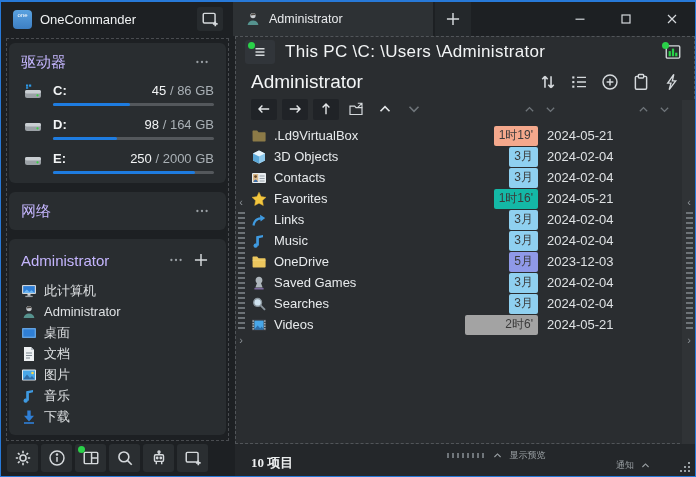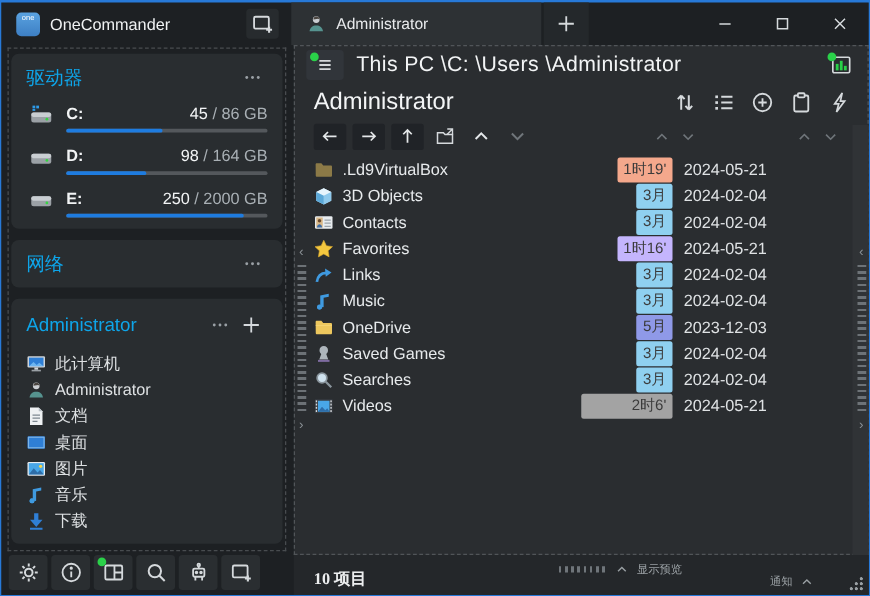--- a/index.html
+++ b/index.html
@@ -25,21 +25,21 @@
 
   
   .body { flex:1; display:flex; min-height:0; }
   .pane-outline { outline:1px dashed rgba(165,170,175,.32); outline-offset:-1px; }
 
   
   .sidebar { width:232px; flex:0 0 auto; display:flex; flex-direction:column; padding:2px 4px 0 5px; }
   .sb-panes { flex:1; display:flex; flex-direction:column; gap:9px; padding:5px 3px 6px 3px; min-height:0; }
   .card { background:#292d30; border-radius:6px; padding:9px 12px; }
   .card-head { display:flex; align-items:center; }
-  .card-title { font-size:15px; color:#0ea5e9; }
+  .card-title { font-size:15px; color:#c4b5fd; }
   .card-menu { margin-left:auto; width:24px; height:20px; border:none; background:transparent; cursor:pointer; display:flex; align-items:center; justify-content:center; }
   .card-add { width:26px; height:24px; border:none; background:transparent; cursor:pointer; display:flex; align-items:center; justify-content:center; }
   .drive-row { display:flex; margin-top:11px; align-items:flex-start; }
   .drive-ic { width:24px; height:16px; margin-top:1px; position:relative; flex:0 0 auto; }
   .drive-body { flex:1; margin-left:8px; }
   .drive-line1 { display:flex; font-size:13px; align-items:baseline; }
   .drive-letter { font-weight:bold; color:#f2f4f5; }
   .drive-usage { margin-left:auto; color:#f2f4f5; }
   .drive-usage .dim { color:#a9b0b5; }
   .drive-bar { height:3px; background:#54585c; border-radius:2px; margin-top:5px; }
@@ -299,38 +299,38 @@
                     <path d="M8 2.2c1.6 0 2.7 1 2.7 2.4L9.5 4l-3.8.6C5.8 3.1 6.6 2.2 8 2.2z" fill="#4a4540"></path>
                     <path d="M2.6 14c.5-3 2.5-4.6 5.4-4.6s4.9 1.6 5.4 4.6z" fill="#56938f"></path>
                   </svg>
                 </span>
     <span>Administrator</span>
   </div>
 
   <div class="tree-item">
     <span class="ic16">
                   <svg xmlns="http://www.w3.org/2000/svg" viewBox="0 0 16 16">
+                    <rect x="1" y="3" width="14" height="10" rx="1" fill="#2f7fd6"></rect>
+                    <rect x="1.8" y="3.8" width="12.4" height="8.4" fill="none" stroke="#7db4e6" stroke-width=".9"></rect>
+                  </svg>
+                </span>
+    <span>桌面</span>
+  </div>
+
+  <div class="tree-item">
+    <span class="ic16">
+                  <svg xmlns="http://www.w3.org/2000/svg" viewBox="0 0 16 16">
                     <path d="M3 1h7l3 3v11H3z" fill="#eef1f3"></path>
                     <path d="M10 1l3 3h-3z" fill="#b9c0c6"></path>
                     <g stroke="#7d8891" stroke-width="1">
                       <path d="M5 7h6M5 9.5h6M5 12h4"></path>
                     </g>
                   </svg>
                 </span>
     <span>文档</span>
-  </div>
-
-  <div class="tree-item">
-    <span class="ic16">
-                  <svg xmlns="http://www.w3.org/2000/svg" viewBox="0 0 16 16">
-                    <rect x="1" y="3" width="14" height="10" rx="1" fill="#2f7fd6"></rect>
-                    <rect x="1.8" y="3.8" width="12.4" height="8.4" fill="none" stroke="#7db4e6" stroke-width=".9"></rect>
-                  </svg>
-                </span>
-    <span>桌面</span>
   </div>
 
   <div class="tree-item">
     <span class="ic16">
                   <svg xmlns="http://www.w3.org/2000/svg" viewBox="0 0 16 16">
                     <rect x="1" y="2.5" width="14" height="11" rx="1" fill="#e8ecef"></rect>
                     <rect x="2" y="3.5" width="12" height="9" fill="#49a7e8"></rect>
                     <path d="M2 12.5l4-5 3 3.5 2-2 3 3.5z" fill="#2e6da8"></path>
                     <circle cx="11.5" cy="6" r="1.3" fill="#f6d74a"></circle>
                   </svg>
@@ -614,21 +614,21 @@
   </div>
 
   <div class="file-row">
     <span class="ic16">
                 <svg xmlns="http://www.w3.org/2000/svg" viewBox="0 0 16 16">
                   <path d="M8 1.2l2.1 4.4 4.9.7-3.5 3.3.8 4.9L8 12.2l-4.3 2.3.8-4.9L1 6.3l4.9-.7z" fill="#f3c73f" stroke="#d9a92e" stroke-width=".5"></path>
                 </svg>
               </span>
     <span class="fname">Favorites</span>
     <span class="badge-wrap">
-                <span class="badge" style="background: #c4b5fd;">1时16'</span>
+                <span class="badge" style="background: #14b8a6;">1时16'</span>
               </span>
     <span class="fdate">2024-05-21</span>
   </div>
 
   <div class="file-row">
     <span class="ic16">
                 <svg xmlns="http://www.w3.org/2000/svg" viewBox="0 0 16 16">
                   <path d="M2.5 13.5c.6-4.6 3.4-7 7.5-7.2" stroke="#3f9ae0" stroke-width="2.2" fill="none"></path>
                   <path d="M9 2.8L14.2 6 9.6 9.4z" fill="#3f9ae0"></path>
                 </svg>

